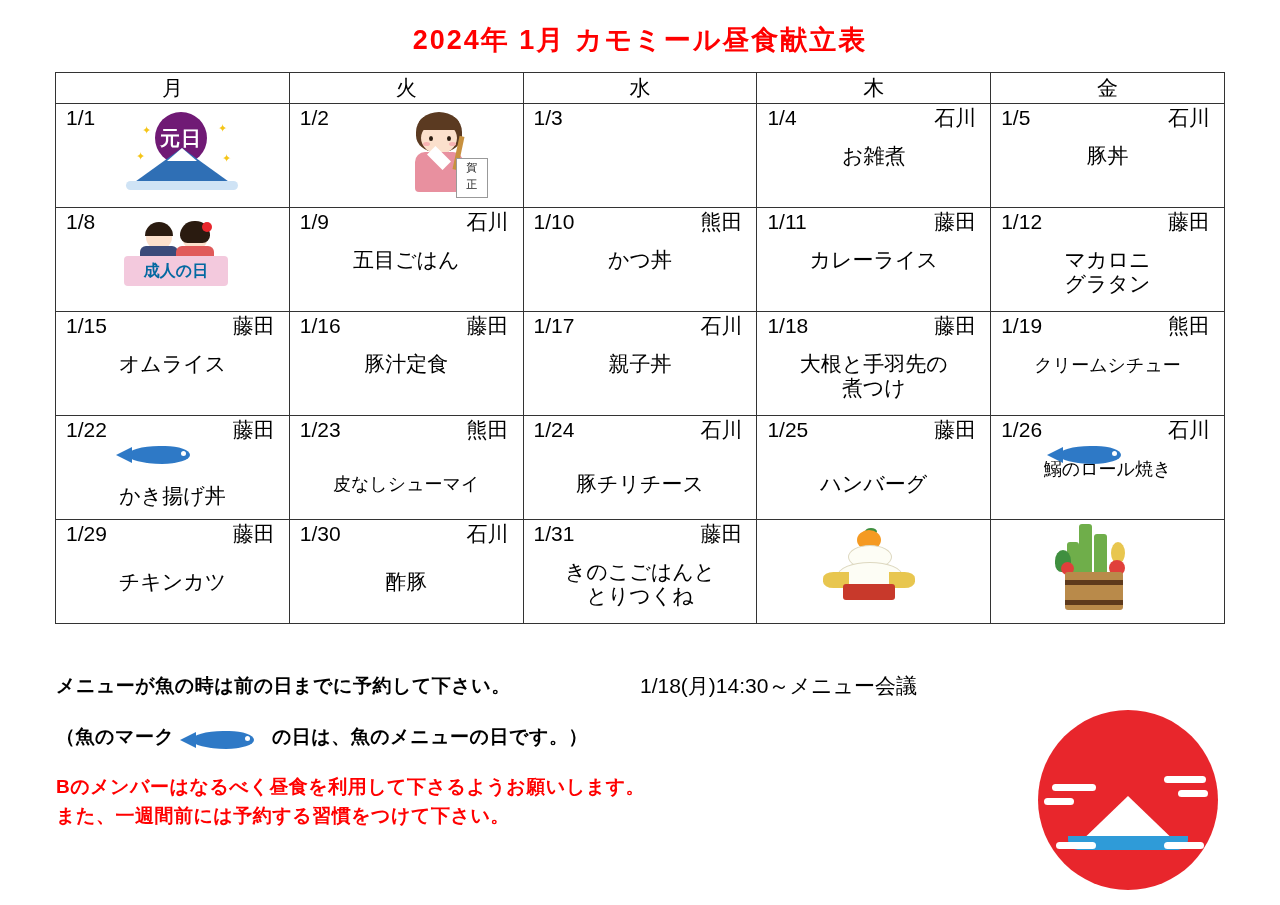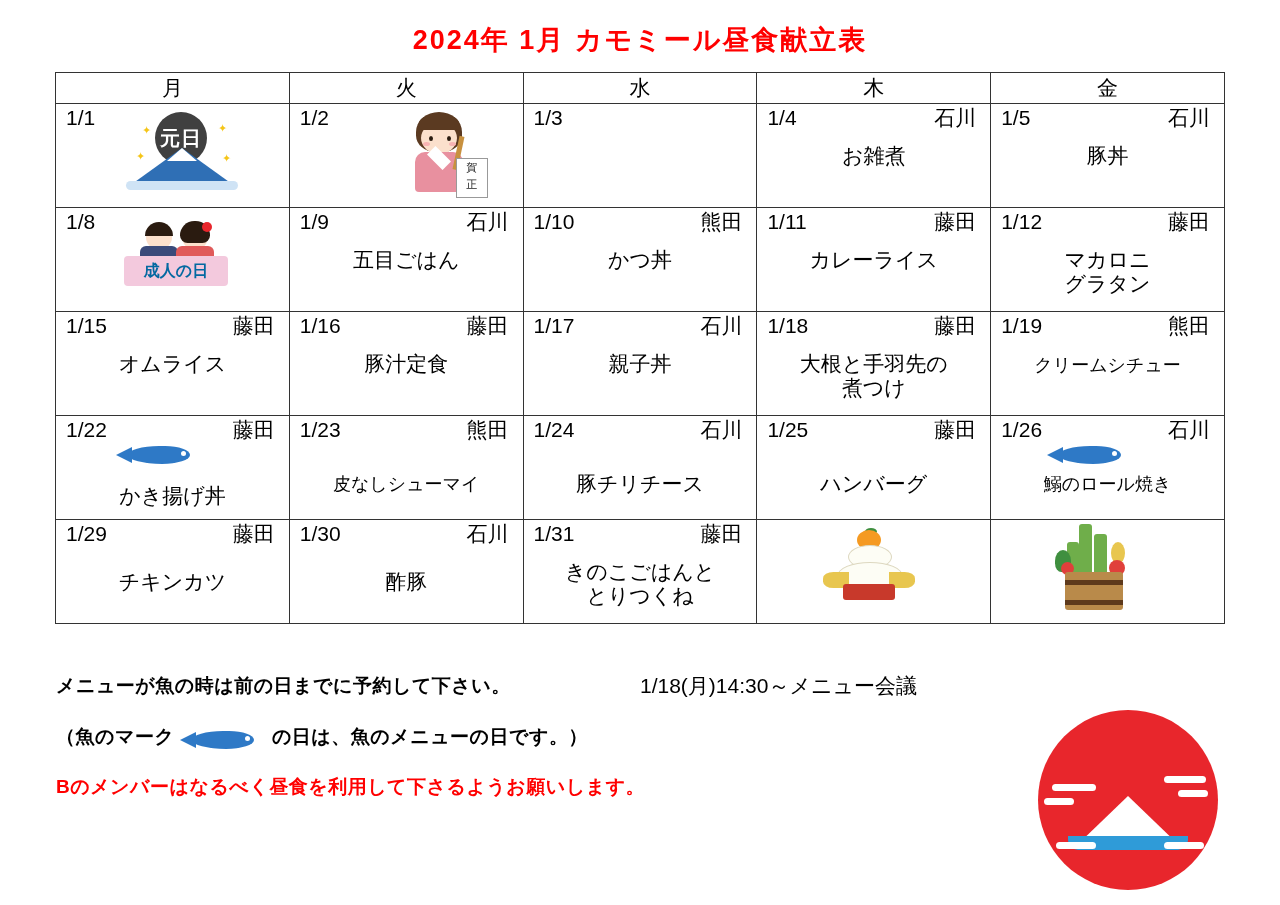--- a/index.html
+++ b/index.html
@@ -137,21 +137,21 @@
     height: 86px;
     position: relative;
   }
   .ganjitsu .sun {
     position: absolute;
     left: 33px;
     top: 0px;
     width: 52px;
     height: 52px;
     border-radius: 50%;
-    background: #404040;
+    background: #701a75;
   }
   .ganjitsu .sun span {
     display: block;
     color: #ffffff;
     font-size: 20px;
     font-weight: bold;
     text-align: center;
     line-height: 52px;
     letter-spacing: 1px;
   }
@@ -843,21 +843,21 @@
       </td>
       <td>
         <div class="cell-inner">
           <div class="cell-head">
             <span class="cell-date">1/26</span>
             <span class="cell-cook">石川</span>
           </div>
           <div class="illus" style="left:56px; top:28px;">
             <span class="fish"><span class="tail"></span><span class="body"></span><span class="eye"></span></span>
           </div>
-          <div class="cell-menu small" style="margin-top:32px;">鰯のロール焼き</div>
+          <div class="cell-menu small" style="margin-top:17px;">鰯のロール焼き</div>
         </div>
       </td>
     </tr>
 
     <tr>
       <td>
         <div class="cell-inner">
           <div class="cell-head">
             <span class="cell-date">1/29</span>
             <span class="cell-cook">藤田</span>
@@ -932,20 +932,21 @@
     <div class="note-line">
       <span>（魚のマーク</span>
       <span class="fish-inline">
         <span class="fish"><span class="tail"></span><span class="body"></span><span class="eye"></span></span>
       </span>
       <span>の日は、魚のメニューの日です。）</span>
     </div>
   </div>
   <div class="note-block">
     <div class="note-line note-red">Bのメンバーはなるべく昼食を利用して下さるようお願いします。</div>
+    <div class="note-line note-red">また、一週間前には予約する習慣をつけて下さい。</div>
   </div>
 </div>
 
 <div id="meeting-note">1/18(月)14:30～メニュー会議</div>
 
 <div id="sun-fuji">
   <div class="disc"></div>
   <div class="cloudw c1"></div>
   <div class="cloudw c2"></div>
   <div class="cloudw c3"></div>

